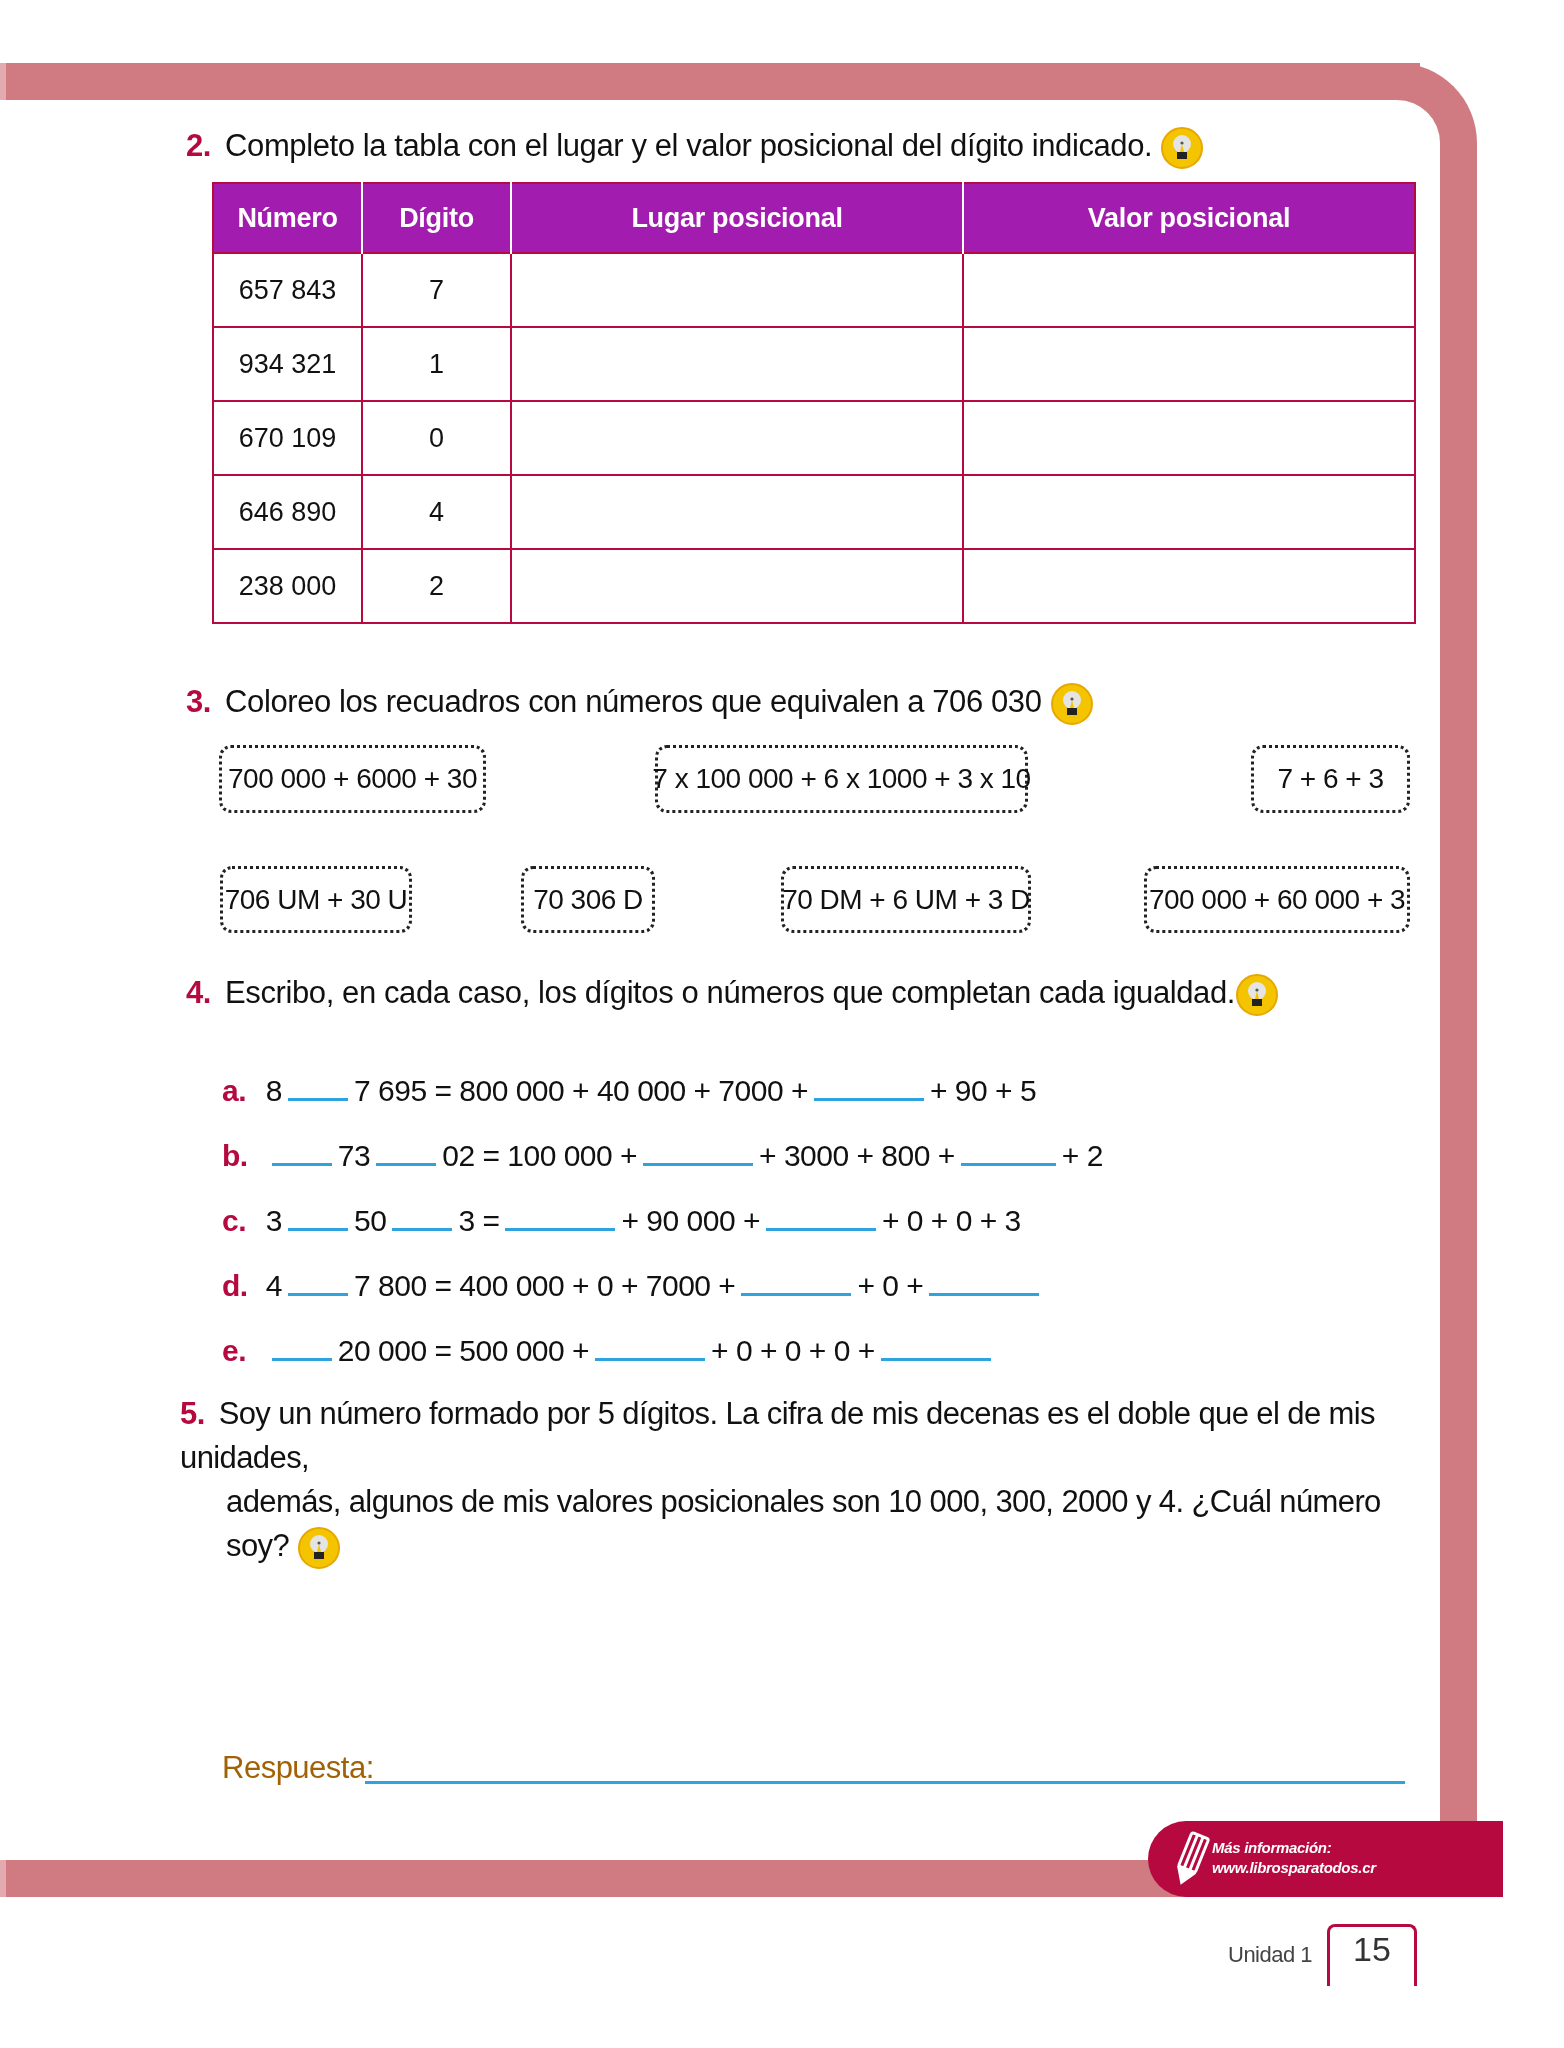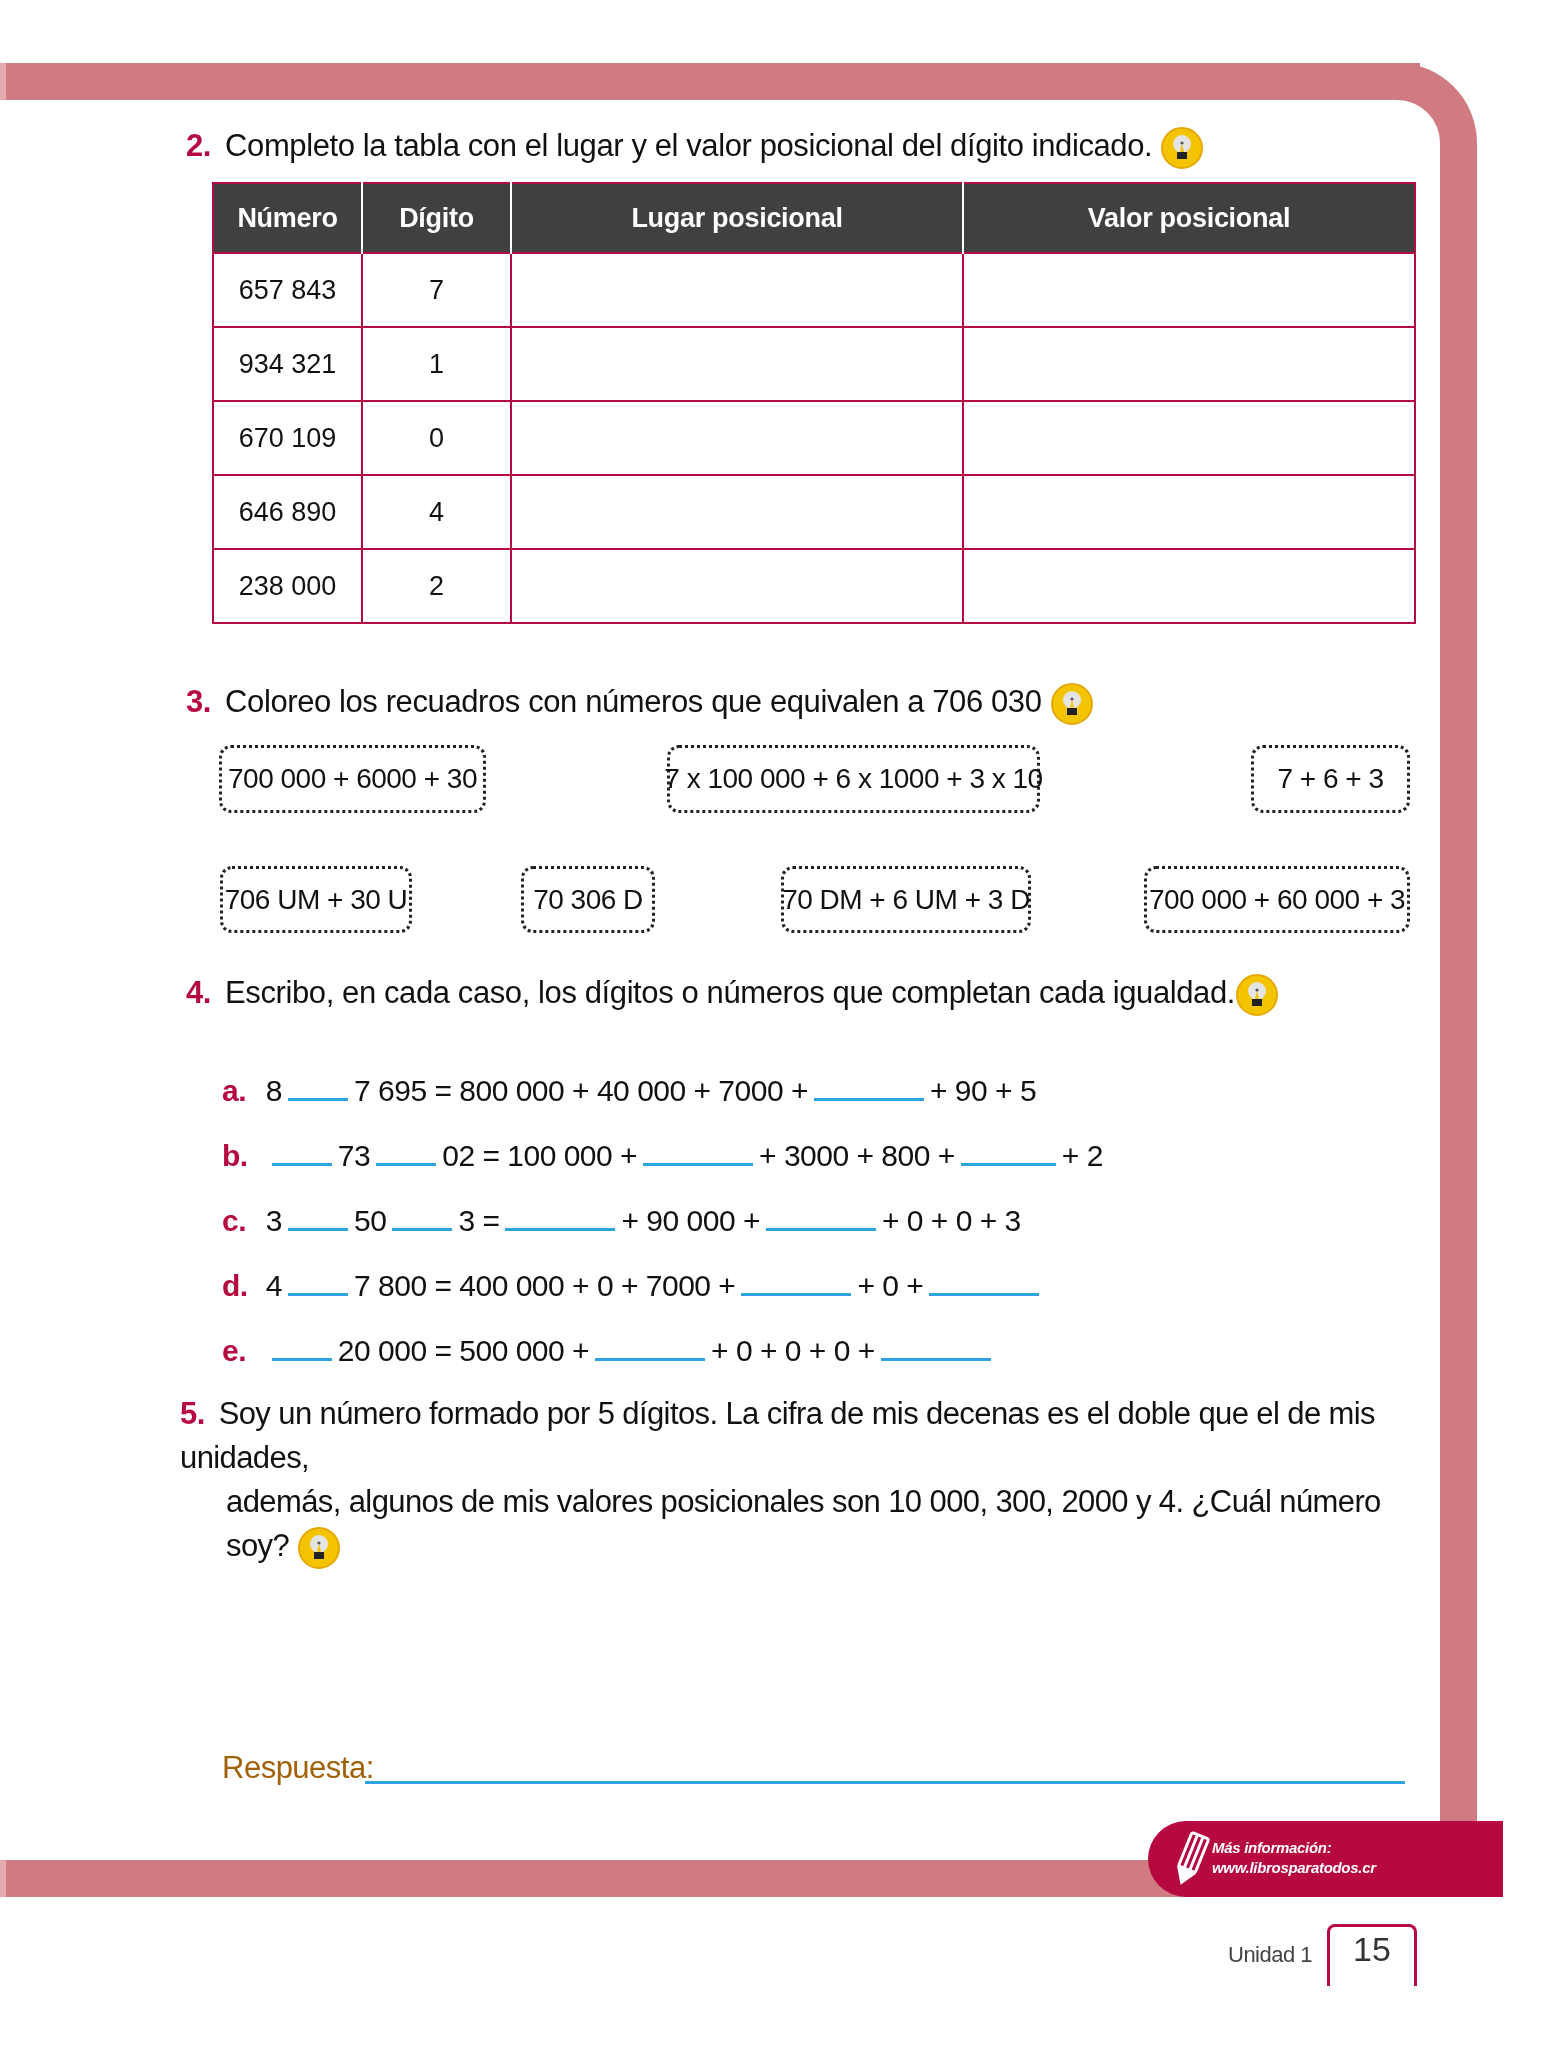--- a/index.html
+++ b/index.html
@@ -17,21 +17,21 @@
   .pencil { left:1168px; top:1830px; width:46px; height:58px; }
   .unit-label { left:1228px; top:1942px; font-size:22px; color:#444; font-family:"Liberation Sans", sans-serif; letter-spacing:-0.5px; }
   .page-box { left:1327px; top:1924px; width:90px; height:62px; border:3px solid #b5093f; border-bottom:none; border-radius:8px 8px 0 0; box-sizing:border-box; }
   .page-num { left:1327px; top:1930px; width:90px; text-align:center; font-size:34px; color:#333; font-family:"Liberation Sans", sans-serif; }
 
   .q-title { font-size:31px; color:#111; white-space:nowrap; letter-spacing:-0.4px; }
   .q-num { color:#b5093f; font-weight:bold; margin-right:14px; }
   .bulb { display:inline-block; width:44px; height:46px; vertical-align:middle; }
 
   table.pv { position:absolute; left:212px; top:182px; width:1202px; border-collapse:collapse; table-layout:fixed; }
-  table.pv th { background:#404040; color:#fff; font-weight:bold; font-size:27px; height:68px; border-left:2px solid #fff; padding:0; letter-spacing:-0.3px; }
+  table.pv th { background:#a21caf; color:#fff; font-weight:bold; font-size:27px; height:68px; border-left:2px solid #fff; padding:0; letter-spacing:-0.3px; }
   table.pv th:first-child { border-left:none; }
   table.pv td { height:72px; border:2.5px solid #b5093f; text-align:center; font-size:27px; color:#111; padding:0; }
   table.pv { border:2.5px solid #b5093f; }
 
   .dbox { position:absolute; border:3px dotted #222; border-radius:12px; box-sizing:border-box; display:flex; align-items:center; justify-content:center; font-size:28px; color:#111; letter-spacing:-0.5px; white-space:nowrap; }
 
   .eq { position:absolute; left:222px; font-size:30px; color:#111; white-space:nowrap; letter-spacing:-0.5px; }
   .eq .lbl { color:#b5093f; font-weight:bold; display:inline-block; width:36px; }
   .blank { display:inline-block; border-bottom:3px solid #2fa3e0; height:0; vertical-align:baseline; margin:0 6px; }
   .b-s { width:60px; }
@@ -121,21 +121,21 @@
         <circle cx="22" cy="23" r="20" fill="#f5c400" stroke="#e6a800" stroke-width="2"></circle>
         <circle cx="22" cy="19" r="9" fill="#e4e4e4"></circle>
         <circle cx="22" cy="18" r="1.6" fill="#555"></circle>
         <path d="M22 19 L20 27 L24 27 Z" fill="#f5c400"></path>
         <rect x="17" y="27" width="10" height="7" fill="#222"></rect>
       </svg>
   </span>
 </div>
 
 <div class="dbox" style="left:219px; top:745px; width:267px; height:68px;">700 000 + 6000 + 30</div>
-<div class="dbox" style="left:655px; top:745px; width:373px; height:68px;margin-left:12px;">7 x 100 000 + 6 x 1000 + 3 x 10</div>
+<div class="dbox" style="left:655px; top:745px; width:373px; height:68px;">7 x 100 000 + 6 x 1000 + 3 x 10</div>
 <div class="dbox" style="left:1251px; top:745px; width:159px; height:68px;">7 + 6 + 3</div>
 <div class="dbox" style="left:220px; top:866px; width:192px; height:67px;">706 UM + 30 U</div>
 <div class="dbox" style="left:521px; top:866px; width:134px; height:67px;">70 306 D</div>
 <div class="dbox" style="left:781px; top:866px; width:250px; height:67px;">70 DM + 6 UM + 3 D</div>
 <div class="dbox" style="left:1144px; top:866px; width:266px; height:67px;">700 000 + 60 000 + 3</div>
 
 <div class="abs q-title" style="left:186px; top:972px;">
   <span class="q-num">4.</span><span>Escribo, en cada caso, los dígitos o números que completan cada igualdad.</span><span class="bulb">
     <svg width="44" height="46" viewBox="0 0 44 46">
         <circle cx="22" cy="23" r="20" fill="#f5c400" stroke="#e6a800" stroke-width="2"></circle>

